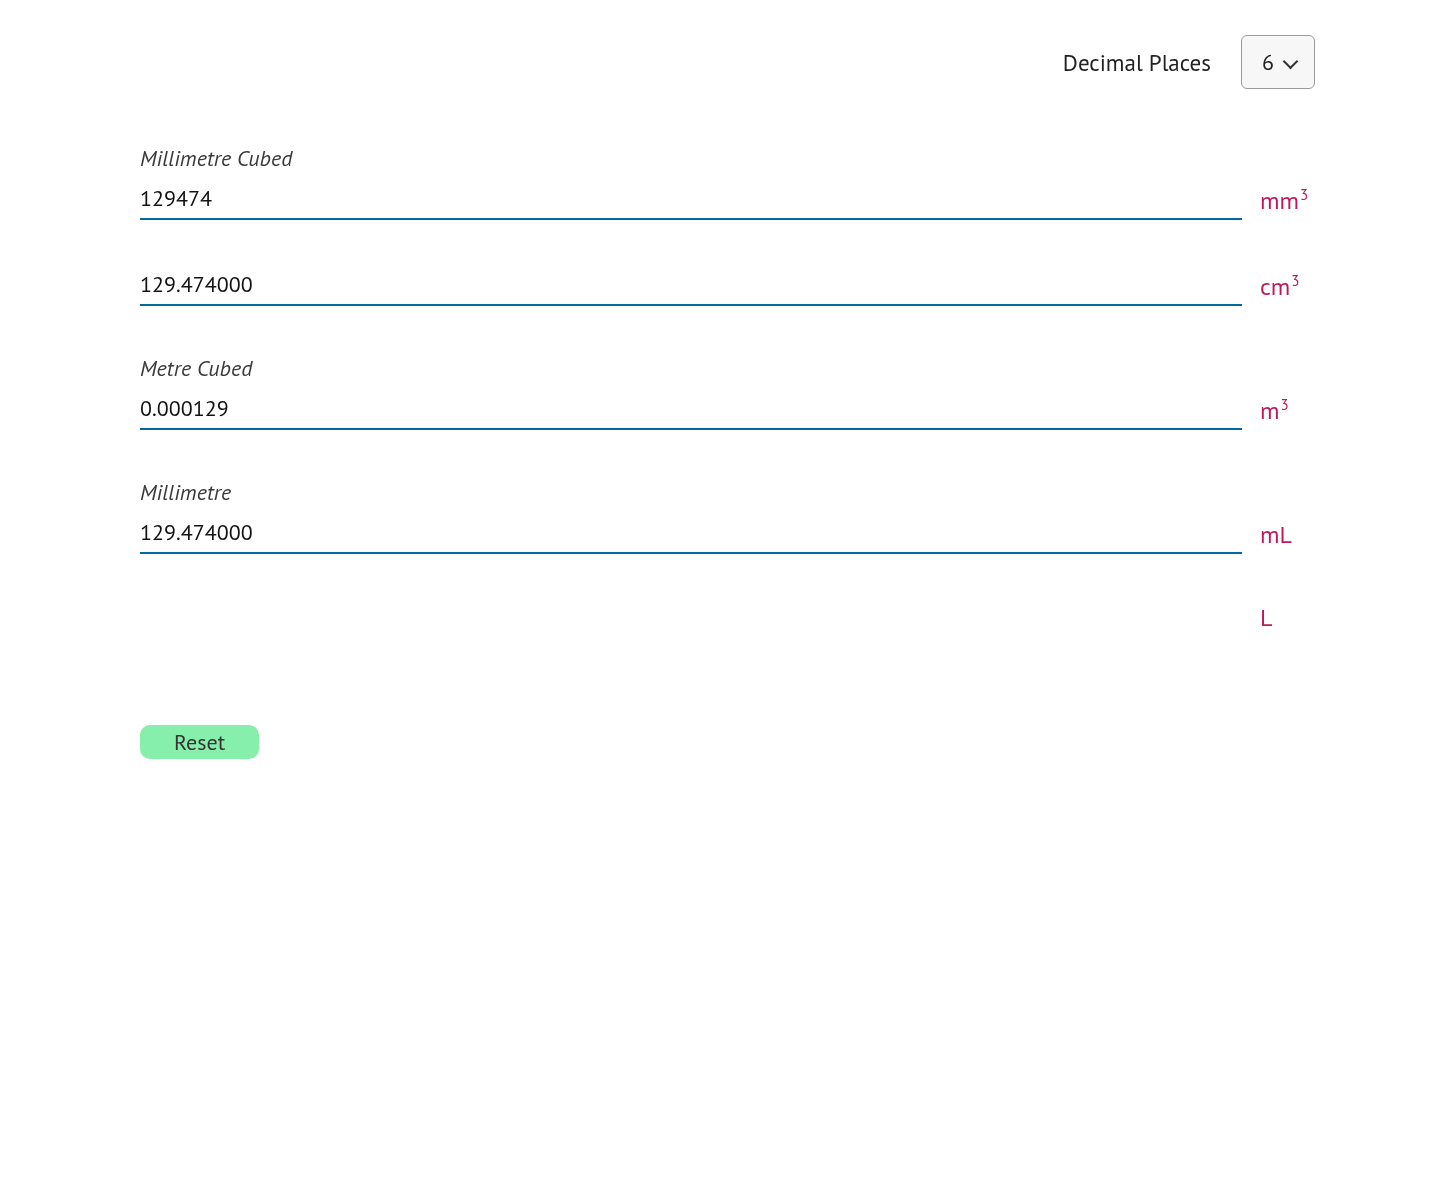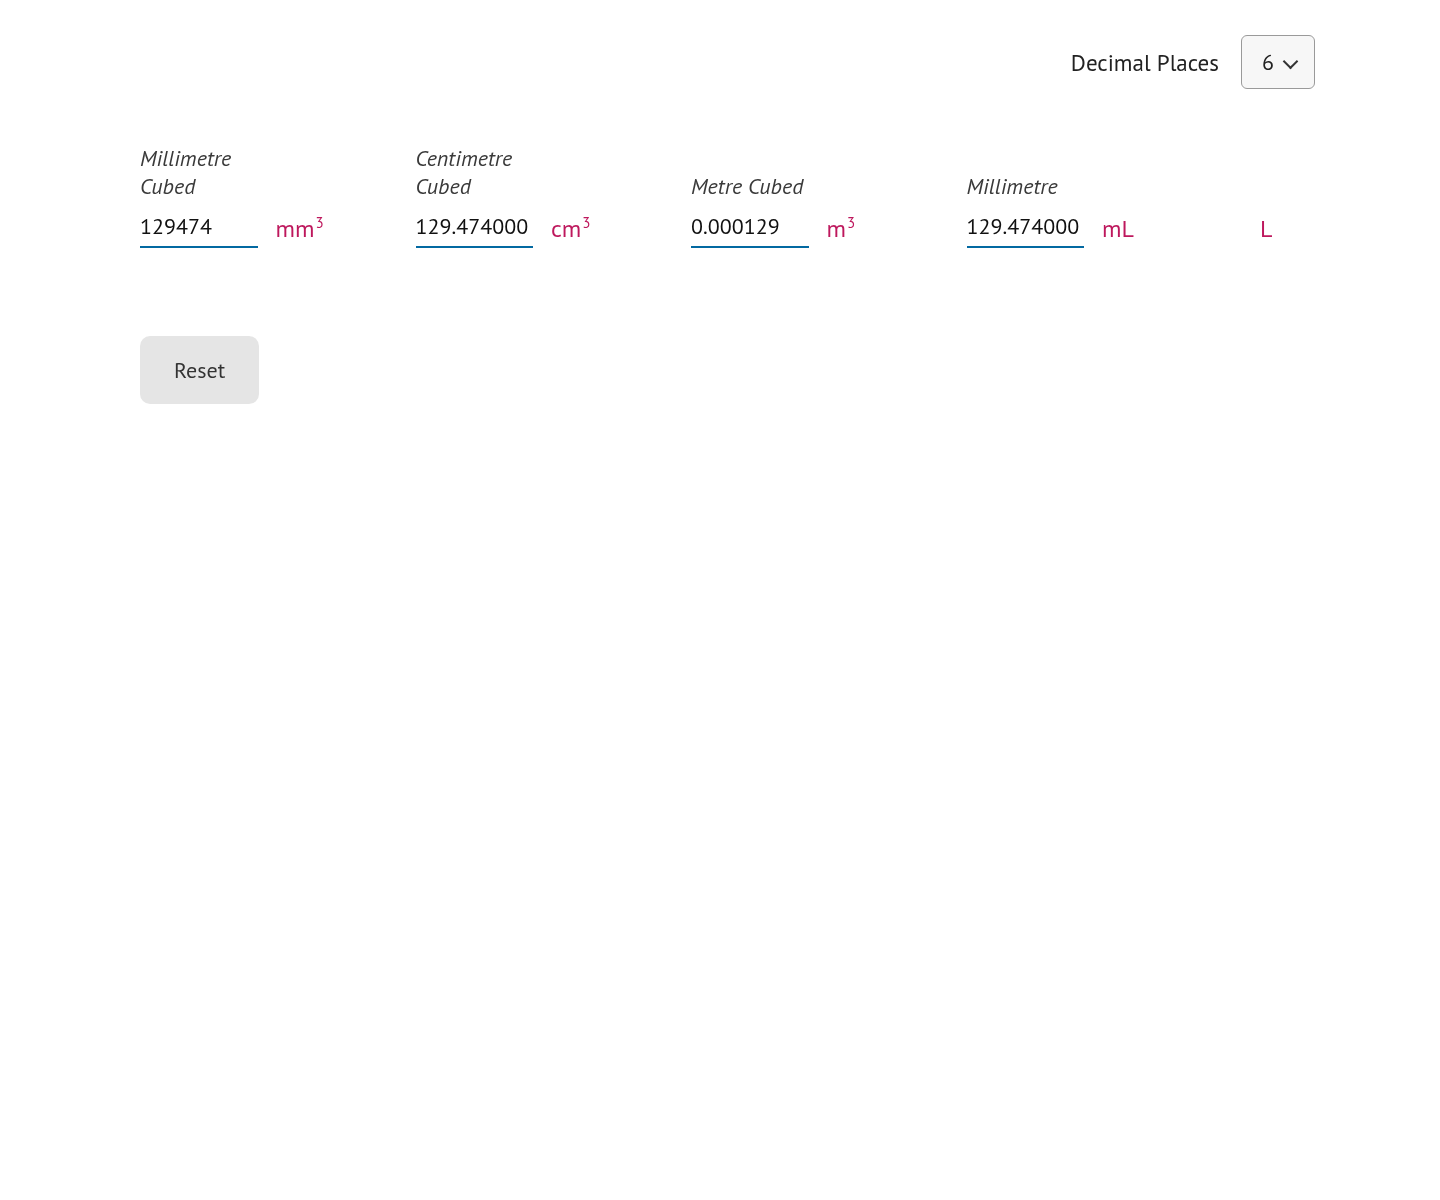--- a/index.html
+++ b/index.html
@@ -13,21 +13,21 @@
       color: #1a1a1a;
       font-size: 20px;
       width: 1440px;
       height: 1200px;
       padding: 35px 120px 40px 140px;
     }
     .top-row {
       display: flex;
       justify-content: flex-end;
       align-items: center;
-      gap: 22px;
+      gap: 30px;
       margin-bottom: 55px;
       padding-right: 5px;
     }
     .decimal-label {
       font-size: 23px;
       font-weight: 400;
       color: #222;
     }
     .decimal-select {
       display: flex;
@@ -55,21 +55,22 @@
       top: 1px;
       left: 1px;
       width: 9px;
       height: 9px;
       border-right: 2.5px solid #333;
       border-bottom: 2.5px solid #333;
       transform: rotate(45deg);
     }
     .fields {
       display: flex;
-      gap: 80px;
+      flex-direction: column;
+      gap: 48px;
     }
     .field-row {
       display: flex;
       align-items: flex-end;
       gap: 18px;
     }
     .field-main {
       flex: 1;
       display: flex;
       flex-direction: column;
@@ -105,24 +106,24 @@
       vertical-align: super;
       margin-left: 1px;
     }
     .reset-row {
       margin-top: 88px;
     }
     .reset-btn {
       font-size: 22px;
       font-family: inherit;
       color: #333;
-      background: #e5e5e5;
+      background: #86efac;
       border: none;
       border-radius: 10px;
-      padding: 20px 34px;
+      padding: 3px 34px;
       cursor: pointer;
     }
   </style>
 </head>
 <body>
 
 <div class="top-row">
   <span class="decimal-label">Decimal Places</span>
   <div class="decimal-select">
     <span>6</span>
@@ -135,21 +136,20 @@
   <div class="field-row">
     <div class="field-main">
       <label class="field-label">Millimetre Cubed</label>
       <input class="field-input" type="text" value="129474" style="">
     </div>
     <div class="unit"><span>mm</span><sup>3</sup></div>
   </div>
 
   <div class="field-row">
     <div class="field-main">
-      <label class="field-label">Centimetre Cubed</label>
       <input class="field-input" type="text" value="129.474000" style="">
     </div>
     <div class="unit"><span>cm</span><sup>3</sup></div>
   </div>
 
   <div class="field-row">
     <div class="field-main">
       <label class="field-label">Metre Cubed</label>
       <input class="field-input" type="text" value="0.000129" style="">
     </div>

